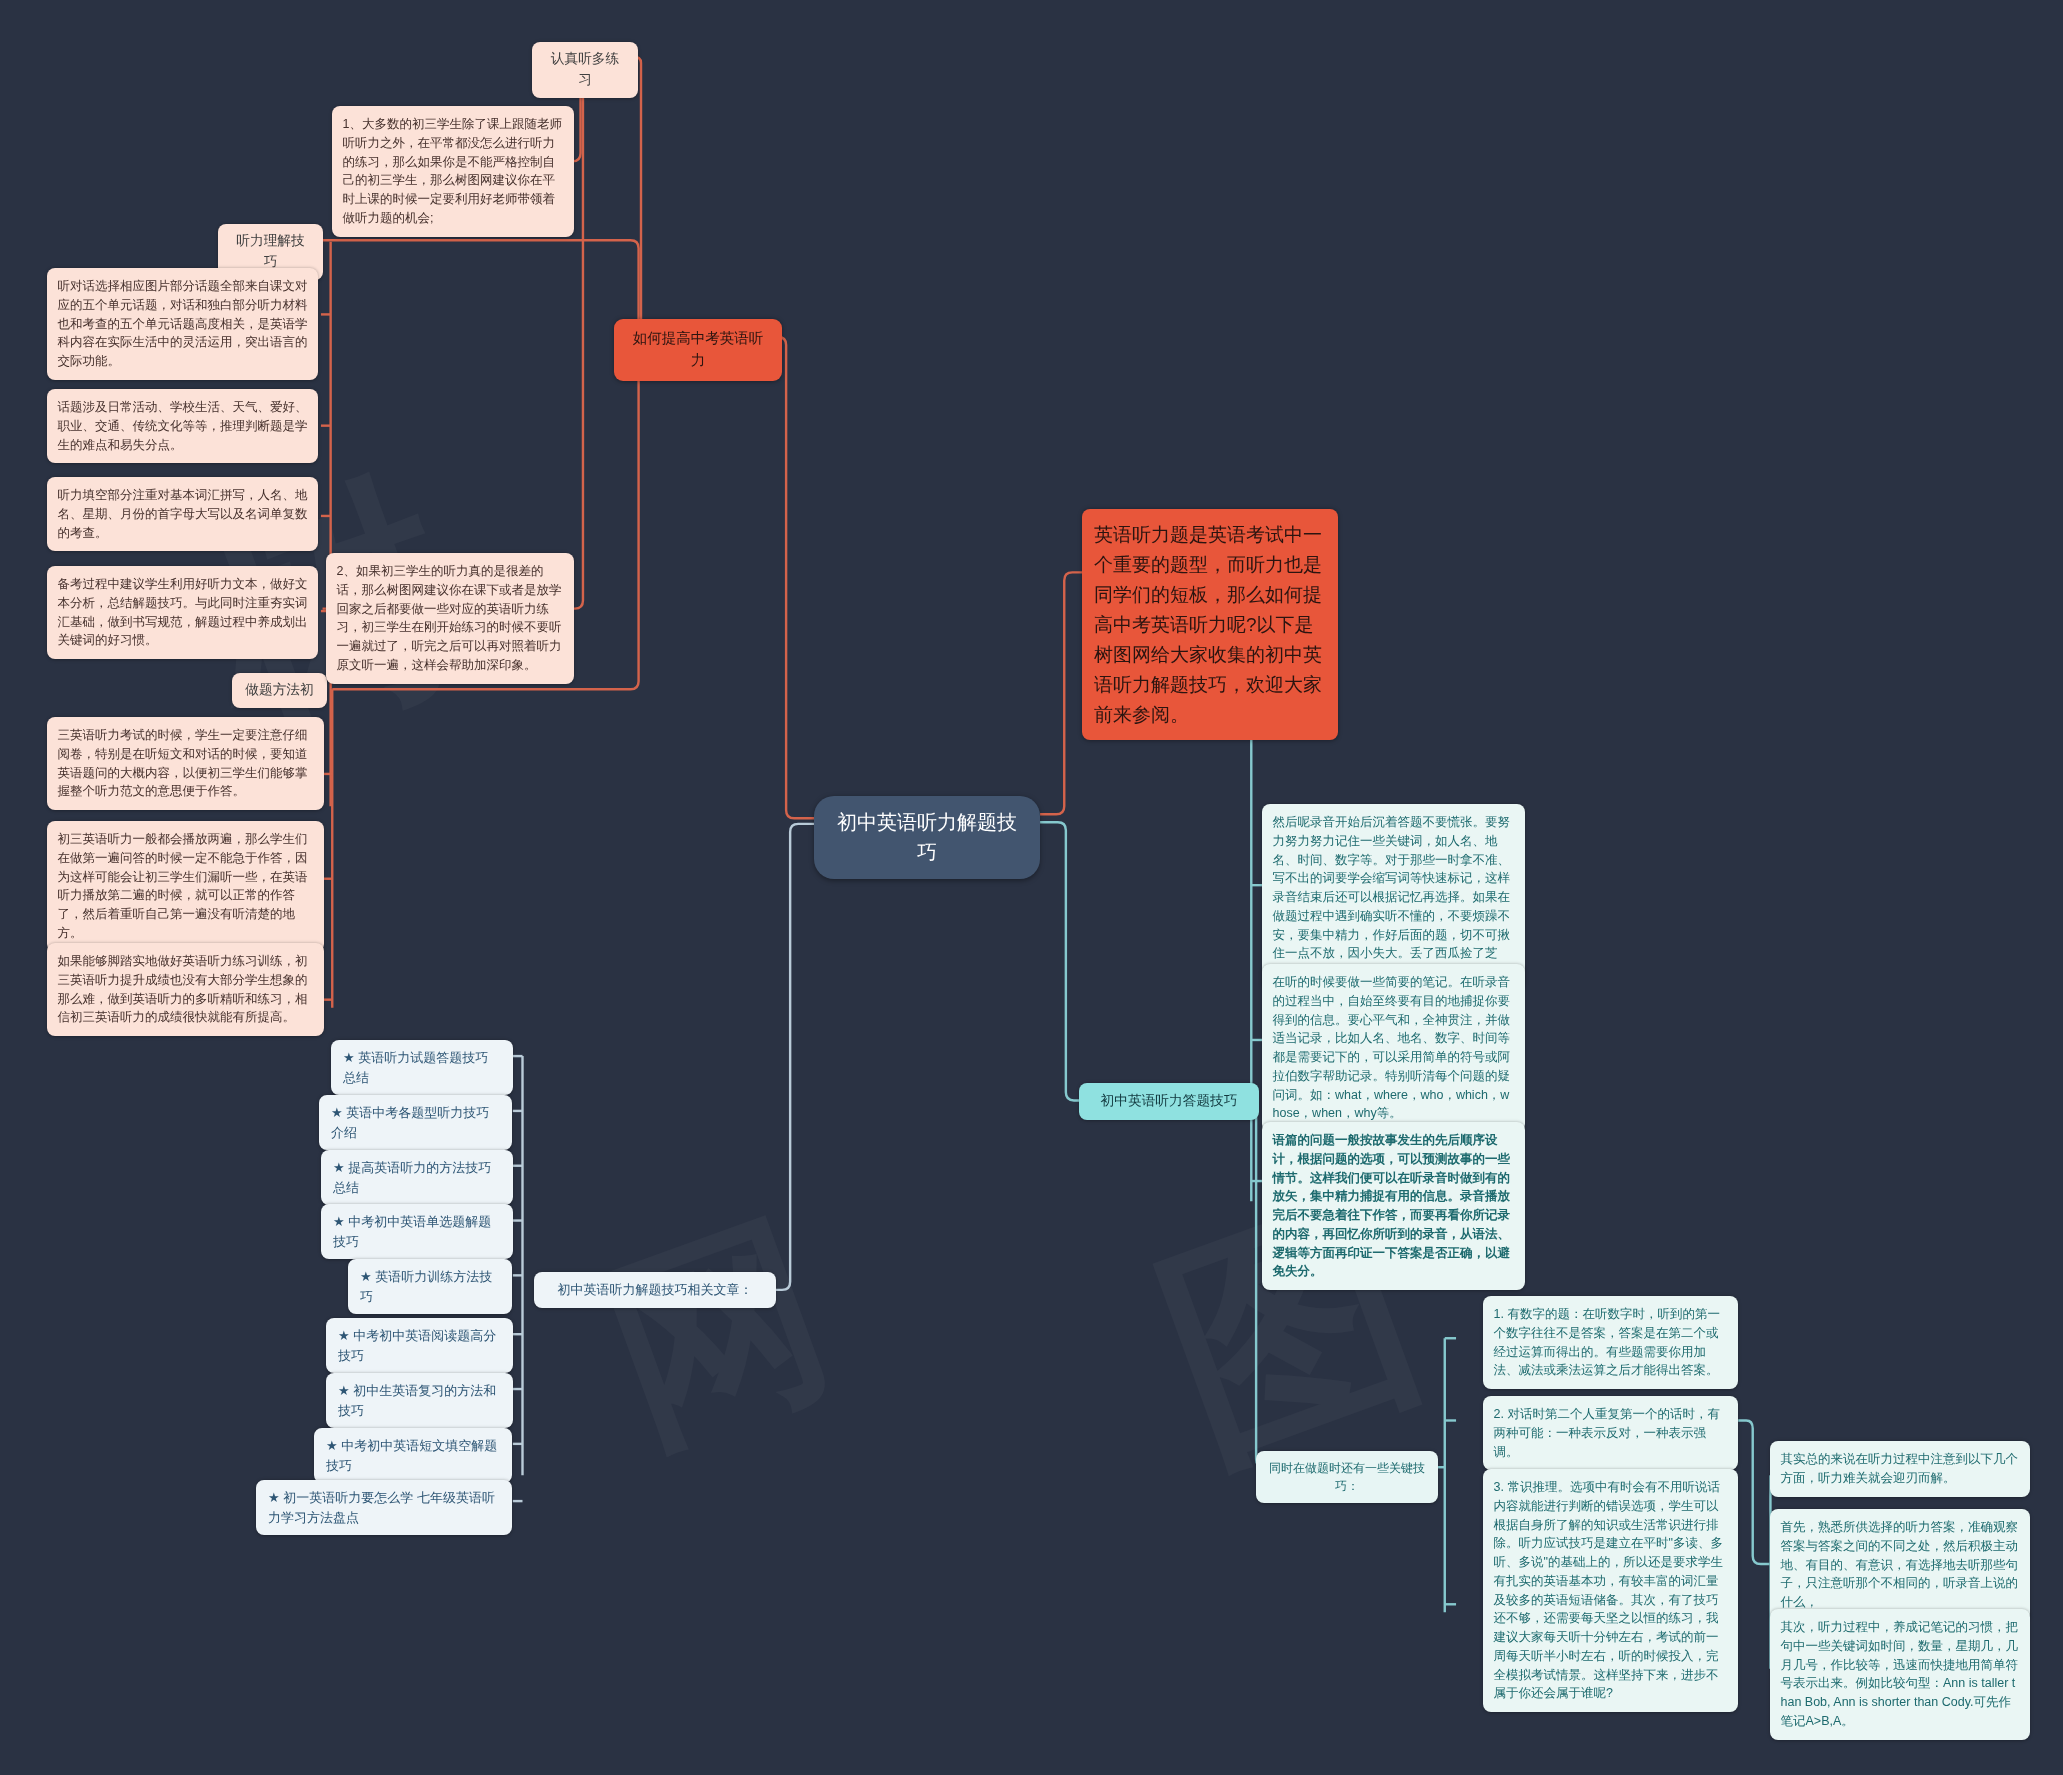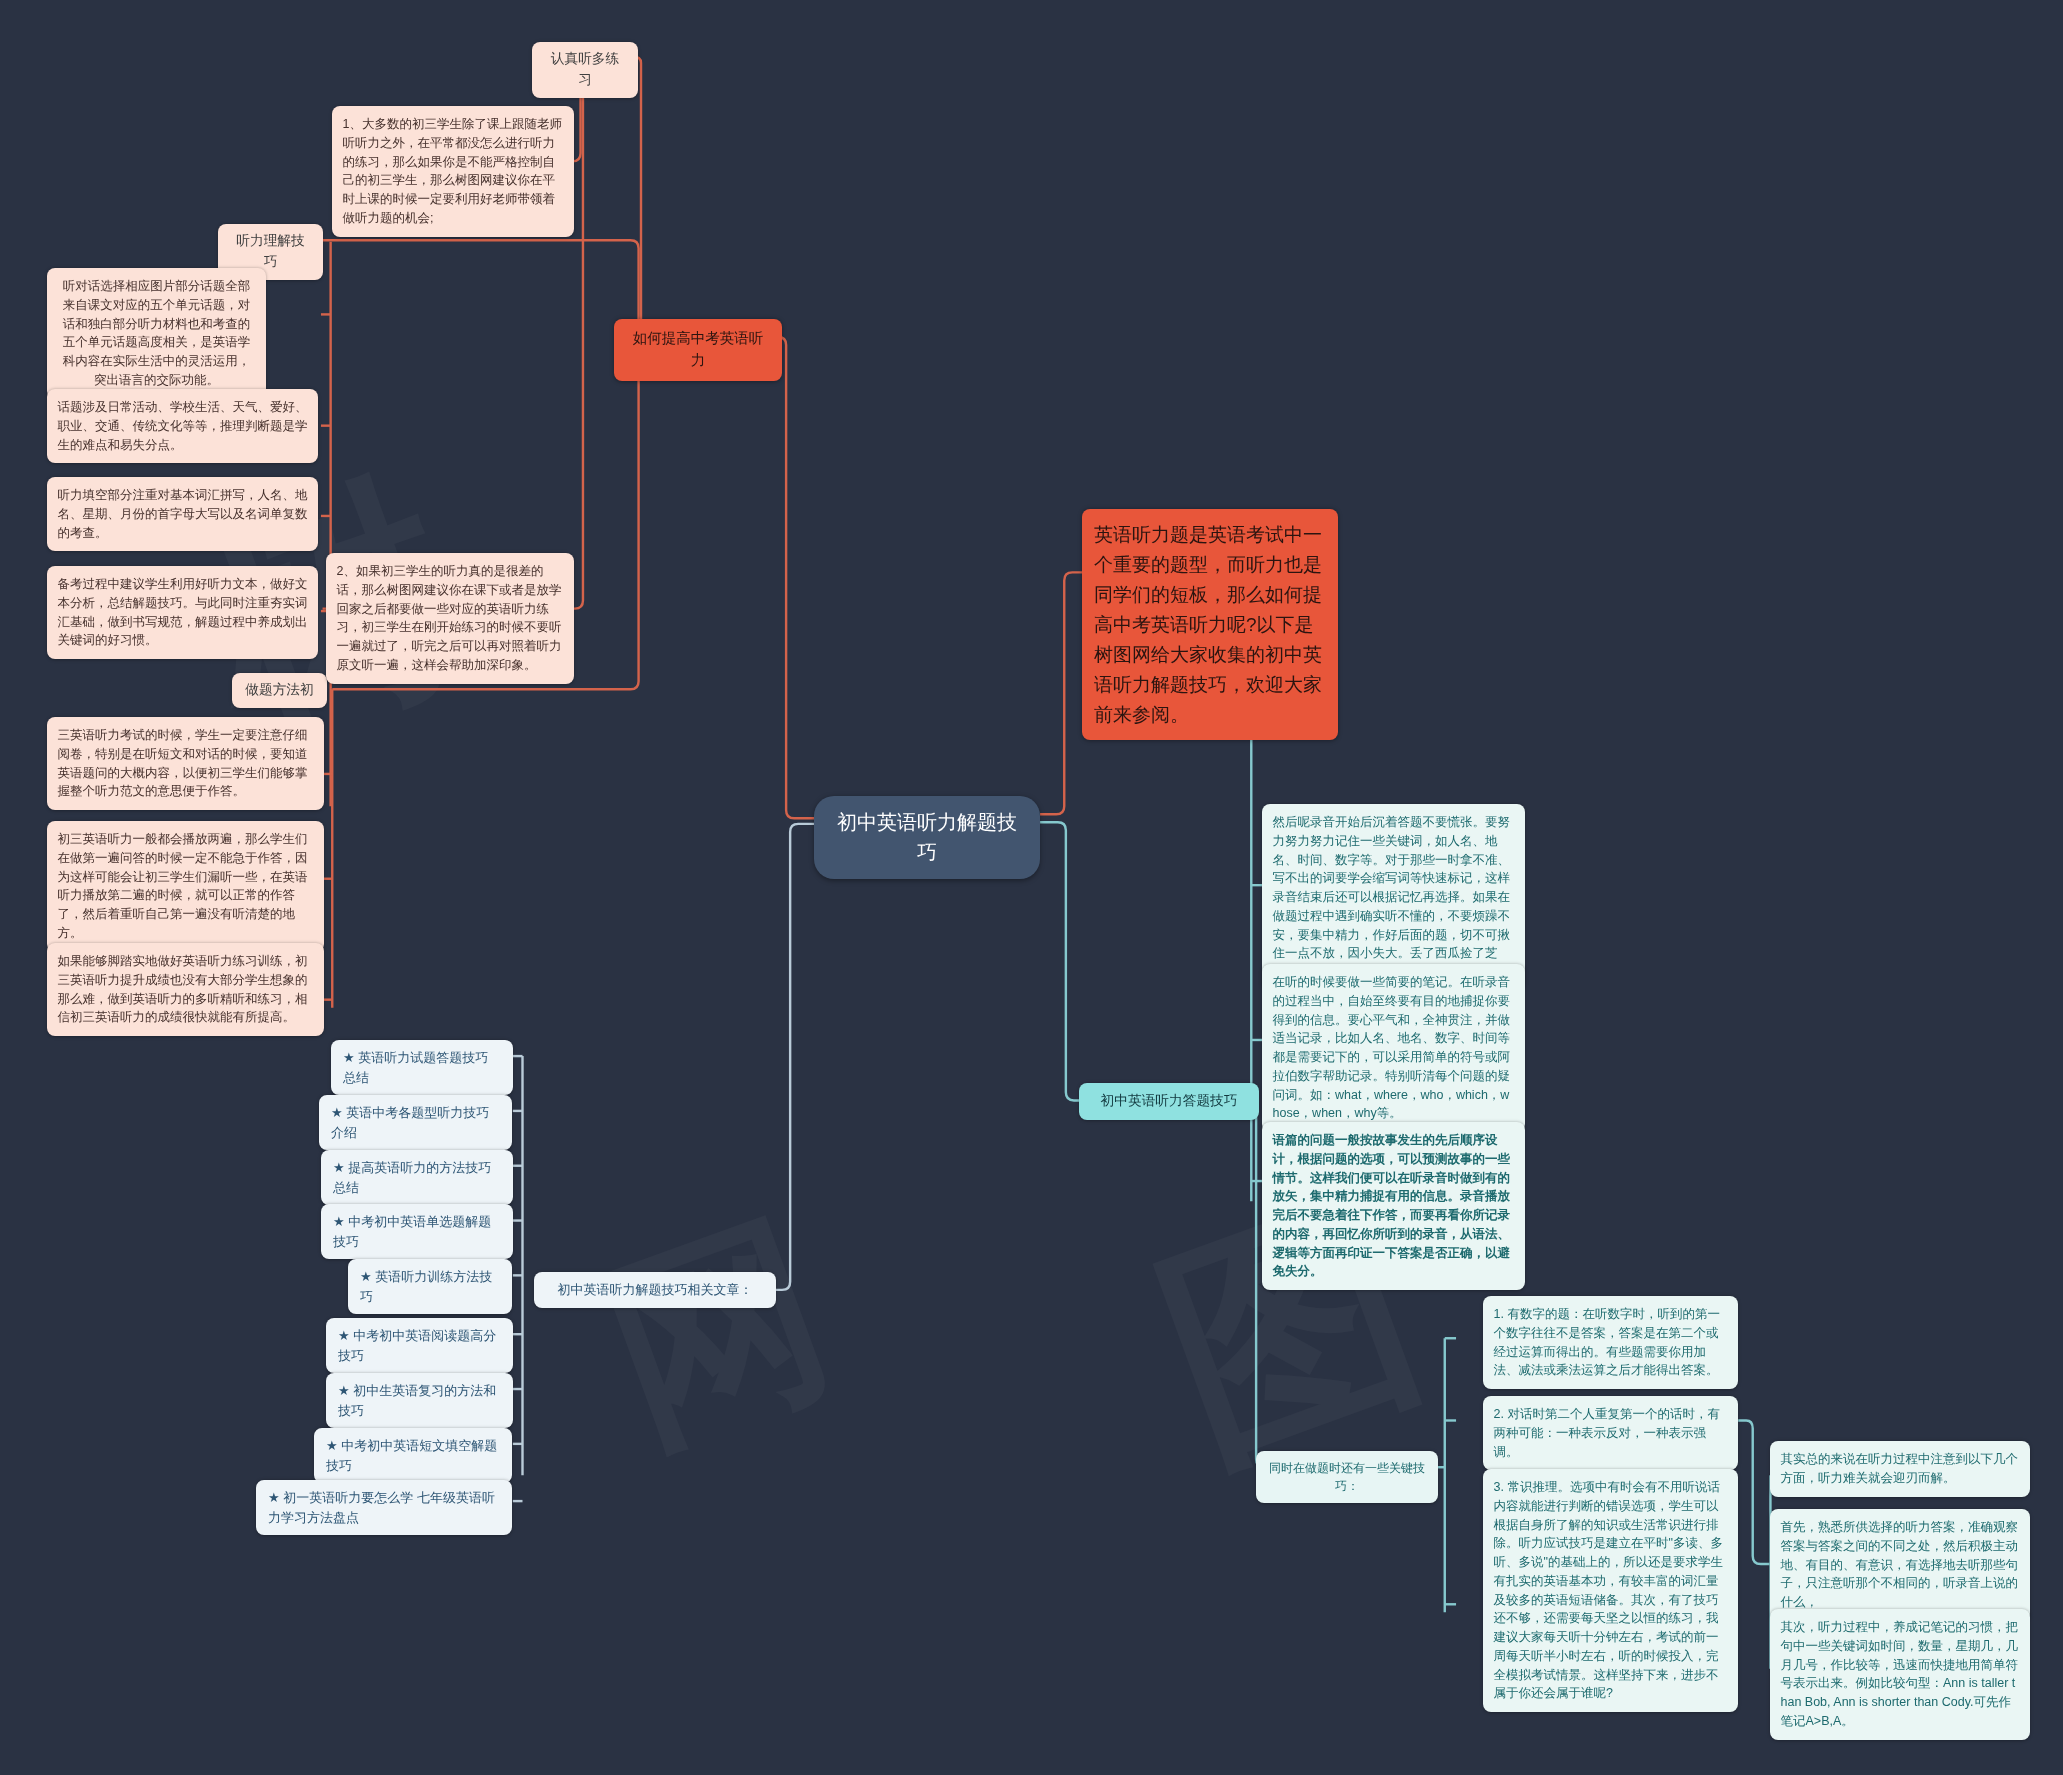--- a/index.html
+++ b/index.html
@@ -65,20 +65,21 @@
     text-align: center;
     box-shadow: 0 0.8px 3.2px rgba(0,0,0,0.3);
   }
   .orange {
     background: #e8563a;
     color: #2b1410;
     font-size: 14.5px;
     padding: 9px 14.5px;
     text-align: center;
     box-shadow: 0 0.8px 4px rgba(0,0,0,0.35);
+    border-radius: 9px;
   }
   .orange-body {
     background: #e8563a;
     color: #2b1410;
     font-size: 19px;
     padding: 10.5px 12px;
     line-height: 1.58;
     box-shadow: 0 0.8px 4px rgba(0,0,0,0.35);
   }
   
@@ -204,21 +205,21 @@
   </svg>
 
   <div class="node root" style="left:814px; top:796px; width:226px;">初中英语听力解题技巧</div>
 
   <div class="node orange" style="left:614px; top:319px; width:168px;">如何提高中考英语听力</div>
 
   <div class="node peach-title" style="left:532px; top:42px; width:106px;">认真听多练习</div>
   <div class="node peach" style="left:332px; top:106px; width:242px;">1、大多数的初三学生除了课上跟随老师听听力之外，在平常都没怎么进行听力的练习，那么如果你是不能严格控制自己的初三学生，那么树图网建议你在平时上课的时候一定要利用好老师带领着做听力题的机会;</div>
 
   <div class="node peach-title" style="left:218px; top:224px; width:105px;">听力理解技巧</div>
-  <div class="node peach" style="left:47px; top:268px; width:219px;text-align:center;">听对话选择相应图片部分话题全部来自课文对应的五个单元话题，对话和独白部分听力材料也和考查的五个单元话题高度相关，是英语学科内容在实际生活中的灵活运用，突出语言的交际功能。</div>
+  <div class="node peach" style="left:47px; top:268px; width:271px;">听对话选择相应图片部分话题全部来自课文对应的五个单元话题，对话和独白部分听力材料也和考查的五个单元话题高度相关，是英语学科内容在实际生活中的灵活运用，突出语言的交际功能。</div>
   <div class="node peach" style="left:47px; top:389px; width:271px;">话题涉及日常活动、学校生活、天气、爱好、职业、交通、传统文化等等，推理判断题是学生的难点和易失分点。</div>
   <div class="node peach" style="left:47px; top:477px; width:271px;">听力填空部分注重对基本词汇拼写，人名、地名、星期、月份的首字母大写以及名词单复数的考查。</div>
   <div class="node peach" style="left:47px; top:566px; width:271px;">备考过程中建议学生利用好听力文本，做好文本分析，总结解题技巧。与此同时注重夯实词汇基础，做到书写规范，解题过程中养成划出关键词的好习惯。</div>
 
   <div class="node peach-title" style="left:232px; top:673px; width:95px;">做题方法初</div>
   <div class="node peach" style="left:326px; top:553px; width:248px;">2、如果初三学生的听力真的是很差的话，那么树图网建议你在课下或者是放学回家之后都要做一些对应的英语听力练习，初三学生在刚开始练习的时候不要听一遍就过了，听完之后可以再对照着听力原文听一遍，这样会帮助加深印象。</div>
   <div class="node peach" style="left:47px; top:717px; width:277px;">三英语听力考试的时候，学生一定要注意仔细阅卷，特别是在听短文和对话的时候，要知道英语题问的大概内容，以便初三学生们能够掌握整个听力范文的意思便于作答。</div>
   <div class="node peach" style="left:47px; top:821px; width:277px;">初三英语听力一般都会播放两遍，那么学生们在做第一遍问答的时候一定不能急于作答，因为这样可能会让初三学生们漏听一些，在英语听力播放第二遍的时候，就可以正常的作答了，然后着重听自己第一遍没有听清楚的地方。</div>
   <div class="node peach" style="left:47px; top:943px; width:277px;">如果能够脚踏实地做好英语听力练习训练，初三英语听力提升成绩也没有大部分学生想象的那么难，做到英语听力的多听精听和练习，相信初三英语听力的成绩很快就能有所提高。</div>
 

